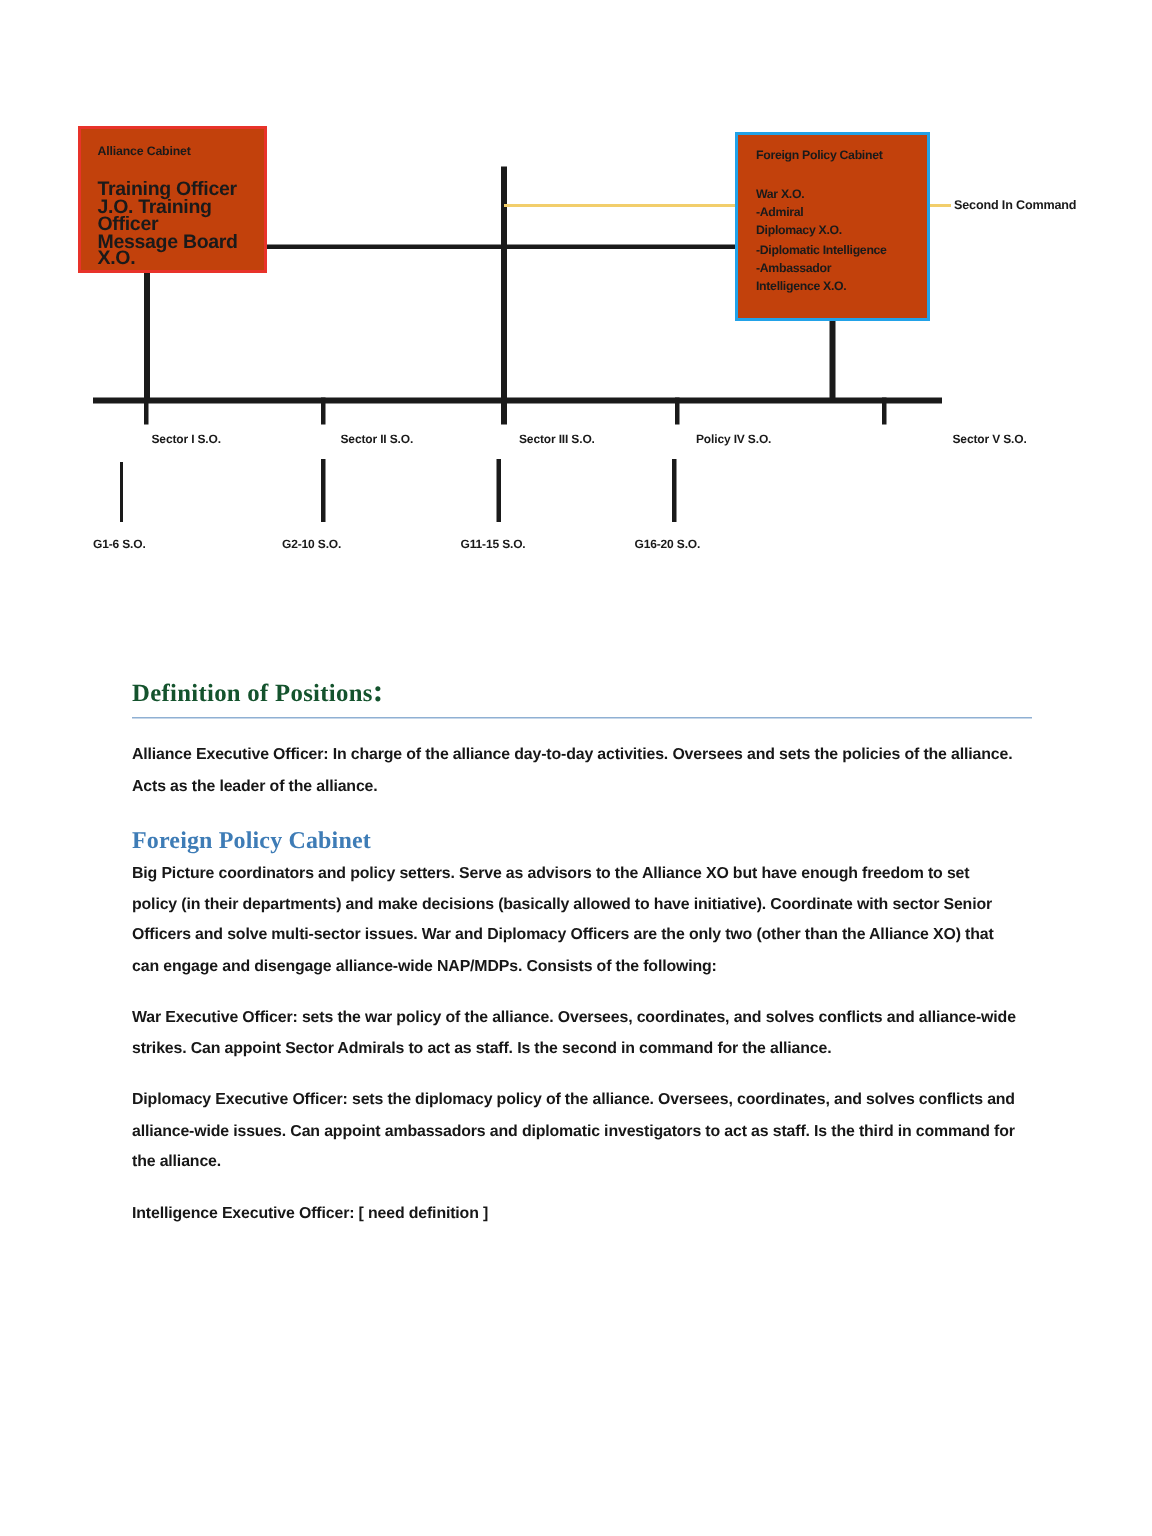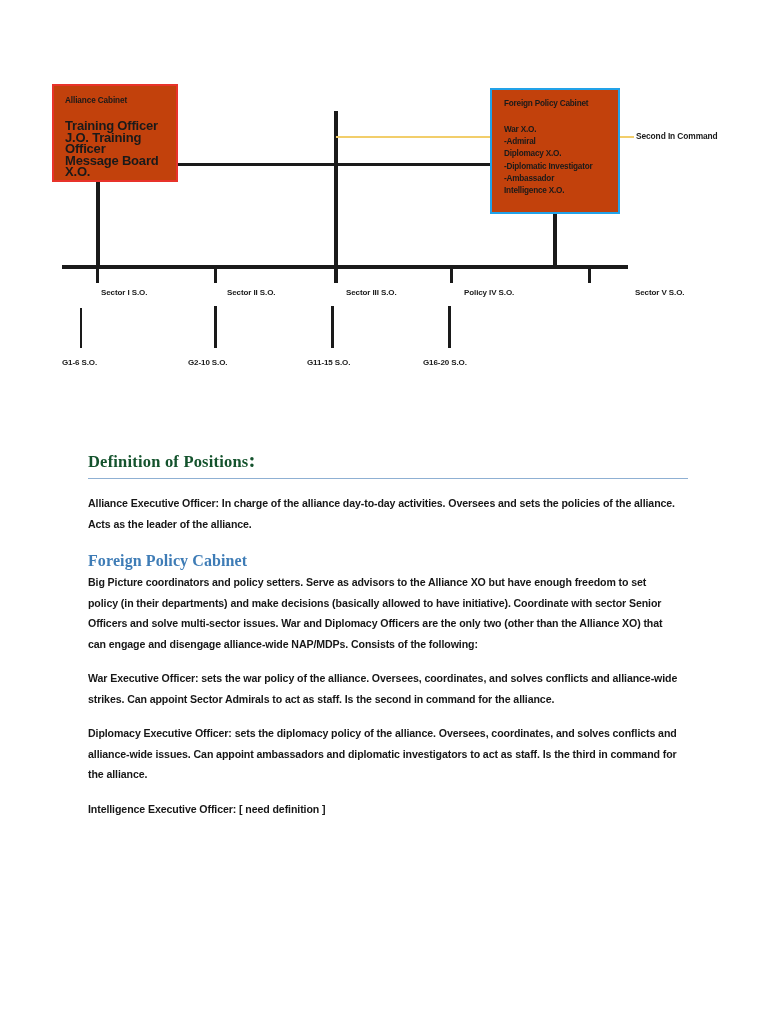--- a/index.html
+++ b/index.html
@@ -219,21 +219,21 @@
     <div class="box-line">J.O. Training Officer</div>
     <div class="box-line">Message Board X.O.</div>
   </div>
 
 
   <div class="node-box" id="foreign-policy-box">
     <div class="box-title">Foreign Policy Cabinet</div>
     <div class="box-line">War X.O.</div>
     <div class="box-line">-Admiral</div>
     <div class="box-line">Diplomacy X.O.</div>
-    <div class="box-line">-Diplomatic Investigator</div>
+    <div class="box-line">-Diplomatic Intelligence</div>
     <div class="box-line">-Ambassador</div>
     <div class="box-line">Intelligence X.O.</div>
   </div>
 
   <div id="second-in-command-label">Second In Command</div>
 
   <div class="sector-label" style="left:60px; top:288px;">Sector I S.O.</div>
   <div class="sector-label" style="left:186px; top:288px;">Sector II S.O.</div>
   <div class="sector-label" style="left:305px; top:288px;">Sector III S.O.</div>
   <div class="sector-label" style="left:423px; top:288px;">Policy IV S.O.</div>

